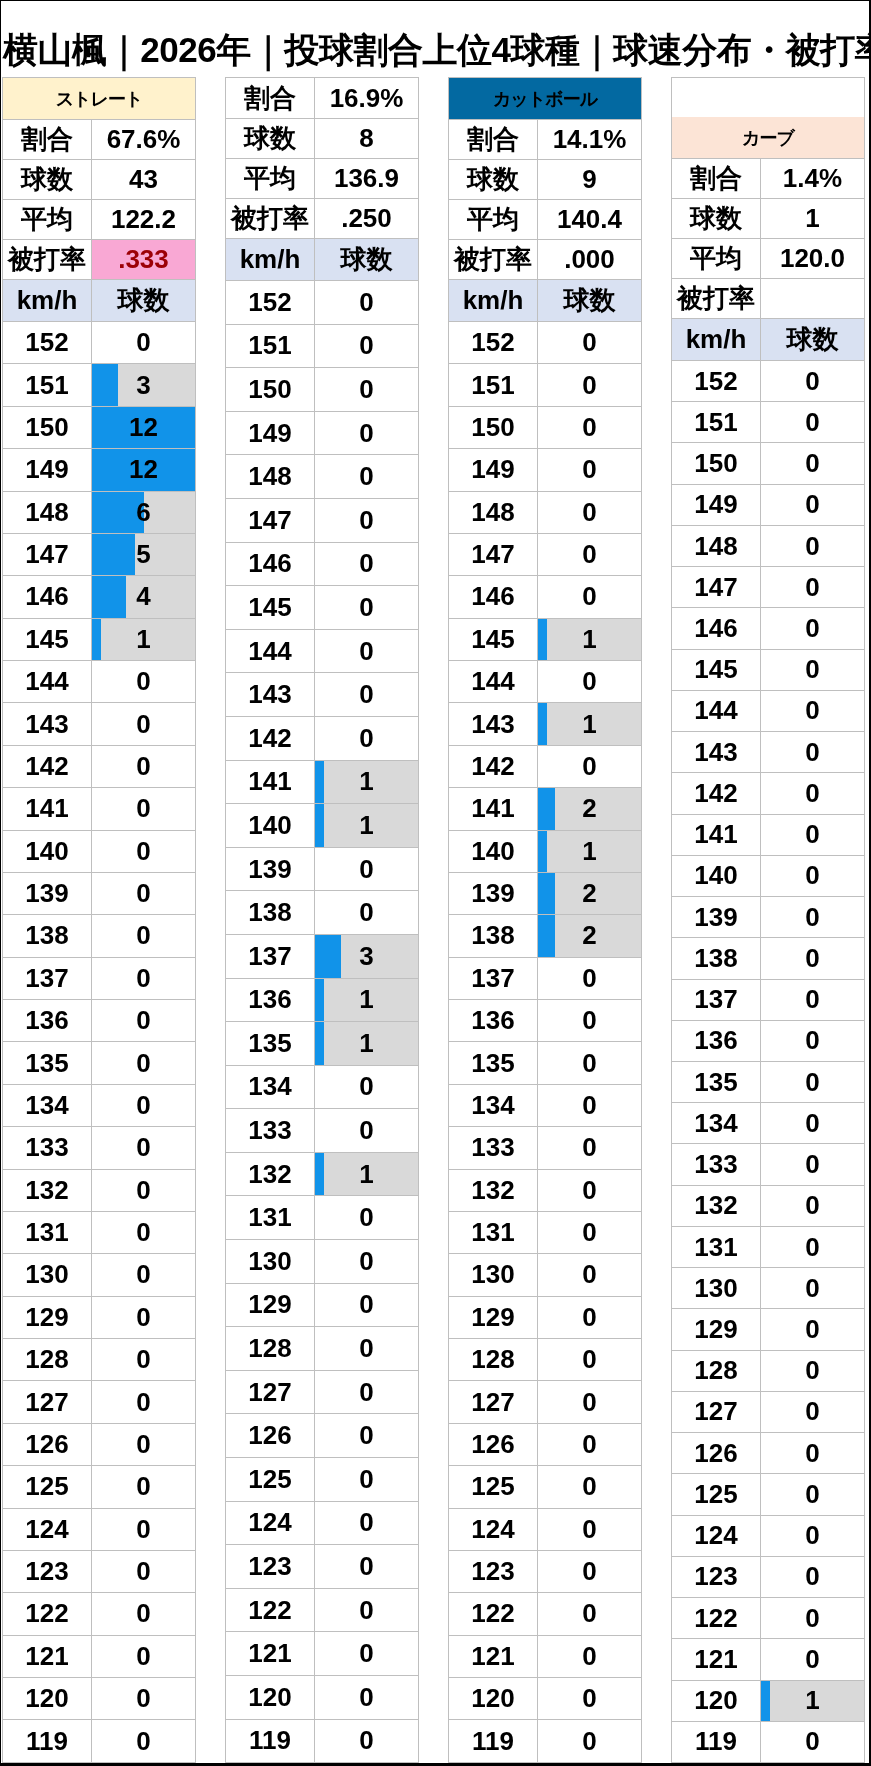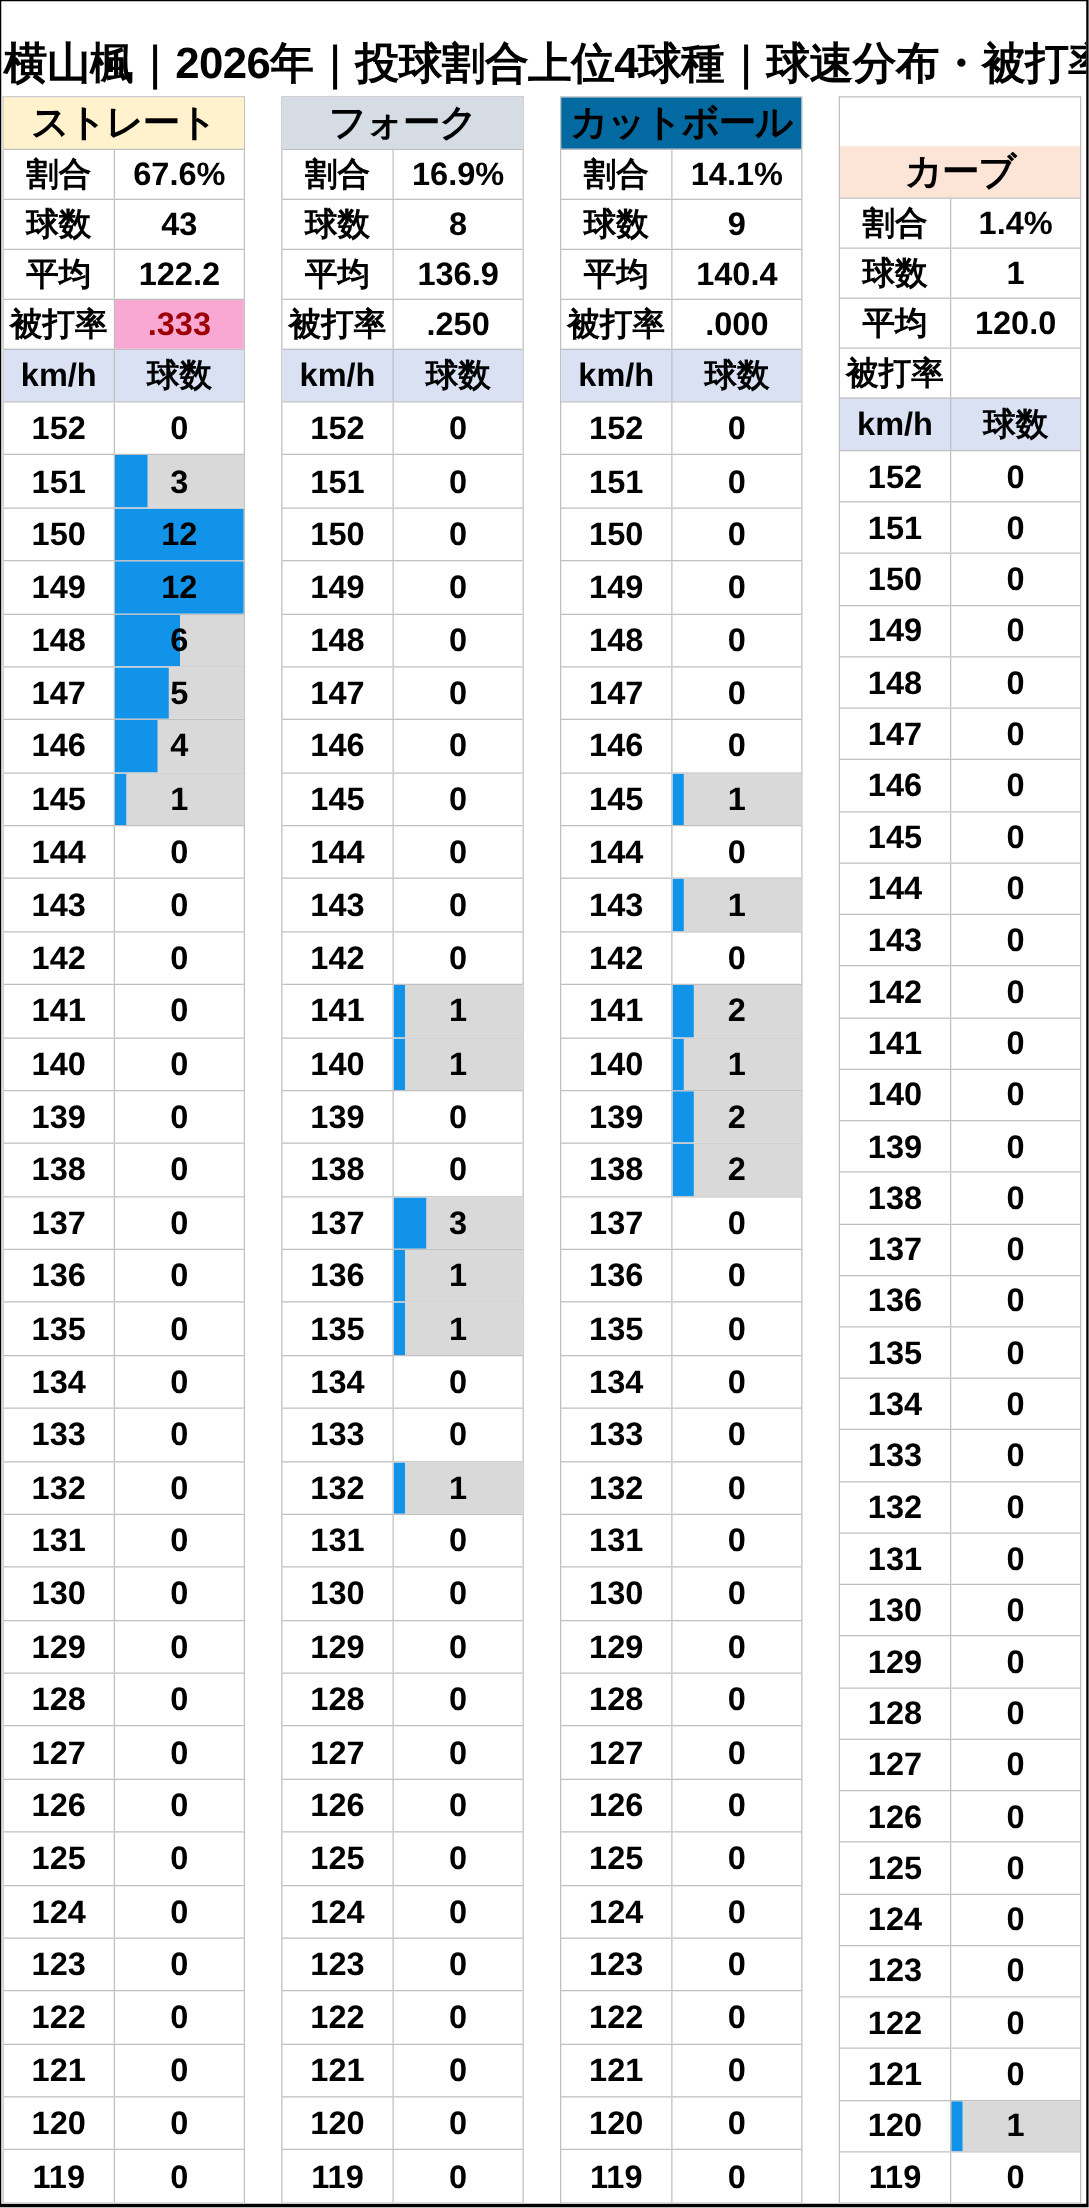--- a/index.html
+++ b/index.html
@@ -33,21 +33,21 @@
     flex:none; width:194px;
     display:flex; flex-direction:column;
     border:1px solid #BFBFBF;
     background:#fff;
   }
   .prow { flex:none; display:flex; align-items:stretch; }
   .prow + .prow { border-top:1px solid #BFBFBF; }
   .pitch-head {
     height:41px;
     display:flex; align-items:center; justify-content:center;
-    font-size:30px; letter-spacing:-1px;
+    font-size:18px; letter-spacing:-1px;
   }
   .stat-row  { height:40px; }
   .kmh-row   { height:42px; }
   .vel-row   { flex:1 1 0; min-height:0; }
   .lab {
     flex:none; width:89px;
     border-right:1px solid #BFBFBF;
     display:flex; align-items:center; justify-content:center;
     font-size:26px; white-space:nowrap;
   }
@@ -293,21 +293,20 @@
           </div>
         </div>
         <div class="prow vel-row">
           <div class="lab">119</div>
           <div class="val">
             <span class="num">0</span>
           </div>
         </div>
       </div>
       <div class="ptable">
-        <div class="prow pitch-head" style="background: rgb(214, 220, 228);">フォーク</div>
         <div class="prow stat-row">
           <div class="lab">割合</div>
           <div class="val">16.9%</div>
         </div>
         <div class="prow stat-row">
           <div class="lab">球数</div>
           <div class="val">8</div>
         </div>
         <div class="prow stat-row">
           <div class="lab">平均</div>

